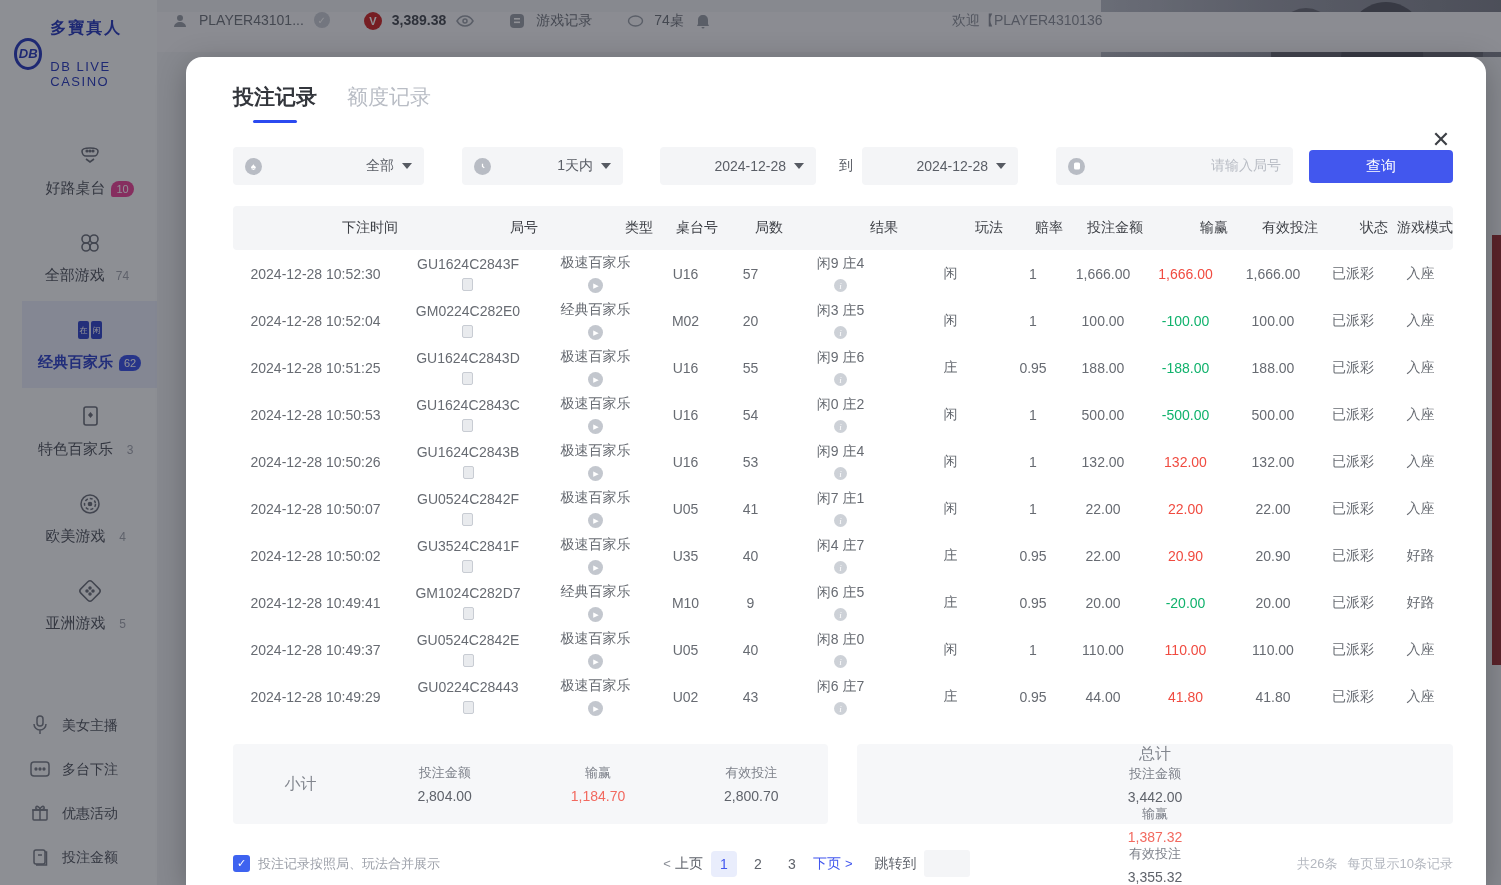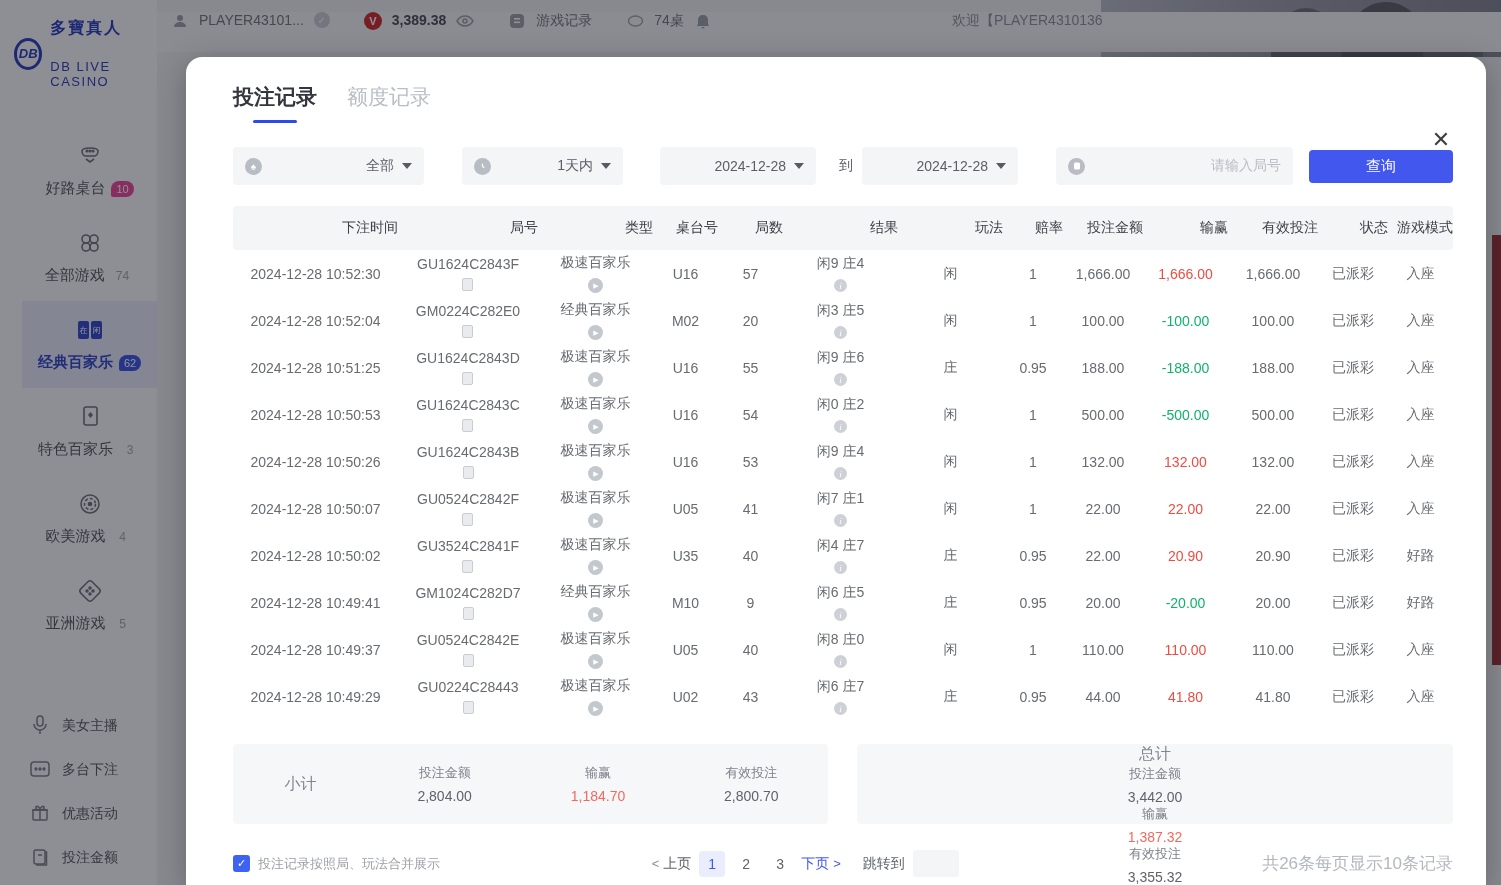--- a/index.html
+++ b/index.html
@@ -121,21 +121,21 @@
            display:inline-flex; align-items:center; justify-content:center; cursor:pointer; }
   .chk-label { font-size:13px; color:#9b9fa8; }
   .pager { display:flex; align-items:center; gap:8px; margin:0 auto; transform:translateX(40px); font-size:14px; color:#5f636b; }
   .pg-nav { cursor:pointer; display:flex; align-items:center; gap:4px; }
   .pg-nav .arrow { font-size:13px; color:#8b8f97; }
   .pg-nav.next { color:#4257ee; } .pg-nav.next .arrow { color:#4257ee; }
   .pg-num { min-width:26px; height:26px; border-radius:4px; display:inline-flex; align-items:center; justify-content:center; cursor:pointer; }
   .pg-num.active { background:#e9edfc; color:#4257ee; }
   .jump-label { margin-left:14px; }
   .jump-input { width:46px; height:27px; background:#f4f5f7; border:none; border-radius:3px; }
-  .page-info { margin-left:auto; font-size:17px; color:#b3b7bf; display:flex; }
+  .page-info { margin-left:auto; font-size:13px; color:#b3b7bf; display:flex; gap:10px; }
 
   svg { display:block; }
 </style>
 </head>
 <body>
 
 <div class="page">
   <div class="hero">
     <div class="swoosh"></div>
     <div class="ph p1"></div>

